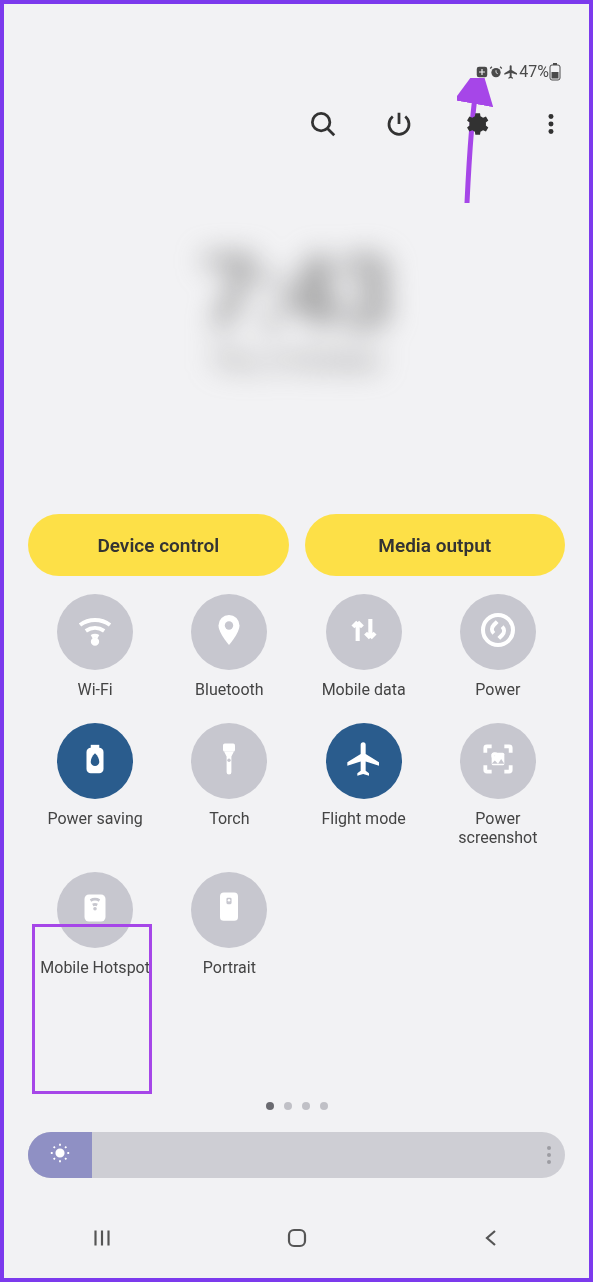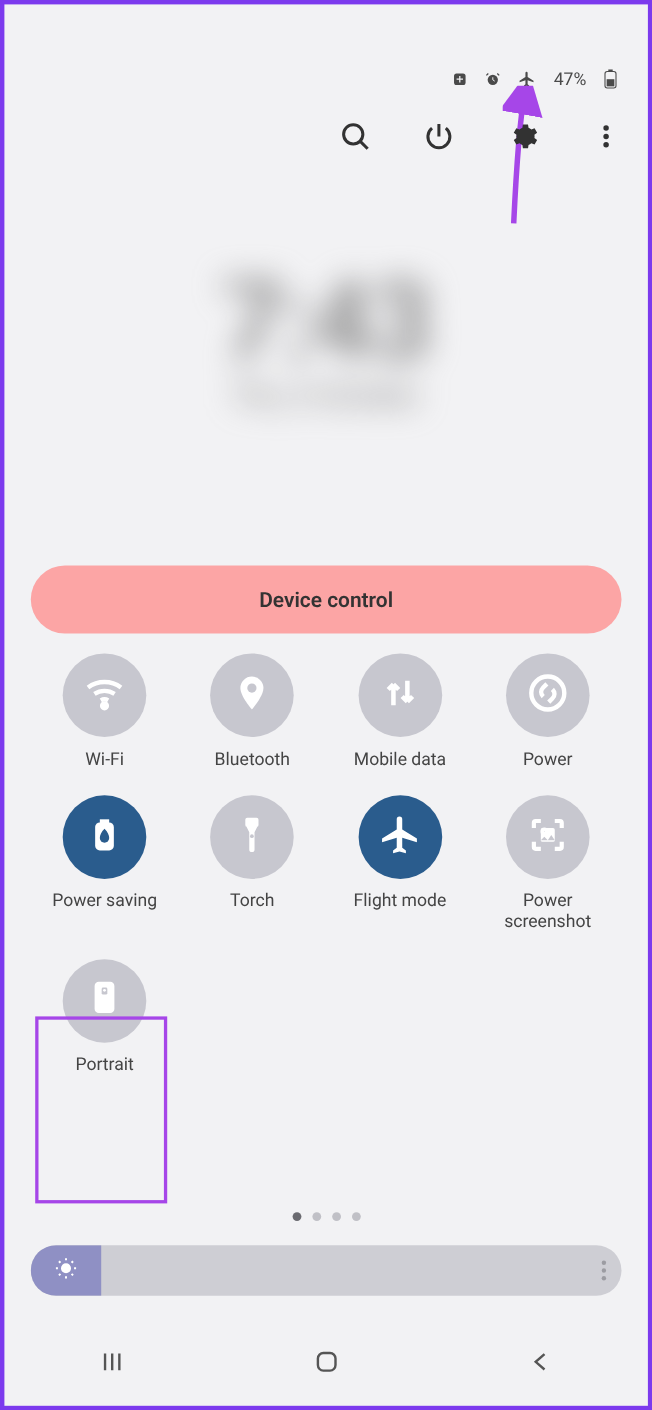--- a/index.html
+++ b/index.html
@@ -1,35 +1,35 @@
 <!DOCTYPE html>
 <html><head>
 <meta charset="utf-8">
 <style>
   * { margin:0; padding:0; box-sizing:border-box; font-family:-apple-system, Roboto, "Segoe UI", Arial, sans-serif; }
   html,body { width:593px; height:1282px; }
   body { background:#fff; }
   .frame { width:593px; height:1282px; border:4px solid #7c3aed; background:#f2f2f4; position:relative; overflow:hidden; }
 
   
-  .status { position:absolute; top:58px; right:28px; display:flex; align-items:center; gap:16px; color:#4a4a4a; font-size:16px; }
+  .status { position:absolute; top:58px; right:28px; display:flex; align-items:center; gap:0; color:#4a4a4a; font-size:16px; }
   .status svg { display:block; }
 
   
   .action-row { position:absolute; top:100px; right:18px; display:flex; align-items:center; gap:36px; }
   .action-btn { width:40px; height:40px; display:flex; align-items:center; justify-content:center; color:#323232; }
 
   
   .clock-wrap { position:absolute; top:230px; left:0; right:0; display:flex; flex-direction:column; align-items:center; filter:blur(14px); color:#8a8a8a; }
   .clock-time { font-size:100px; font-weight:600; letter-spacing:-2px; }
   .clock-date { font-size:26px; font-weight:500; margin-top:-6px; }
 
   
   .pill-row { position:absolute; top:510px; left:24px; right:24px; display:flex; gap:16px; }
-  .pill { flex:1; background:#fca5a5; border-radius:40px; height:62px; display:flex; align-items:center; justify-content:center; font-size:19px; font-weight:600; color:#333; }
+  .pill { flex:1; background:#fde047; border-radius:40px; height:62px; display:flex; align-items:center; justify-content:center; font-size:19px; font-weight:600; color:#333; }
 
   
   .grid { position:absolute; top:590px; left:24px; right:24px; display:grid; grid-template-columns:repeat(4, 1fr); row-gap:24px; }
   .tile { display:flex; flex-direction:column; align-items:center; gap:10px; }
   .circle { width:76px; height:76px; border-radius:50%; display:flex; align-items:center; justify-content:center; }
   .circle.off { background:#c7c7cf; color:#fff; }
   .circle.on  { background:#2a5c8d; color:#fff; }
   .tile-label { font-size:16px; color:#444; text-align:center; line-height:1.2; width:110px; }
 
   
@@ -127,20 +127,23 @@
 
   <div class="clock-wrap">
     <div class="clock-time">7:43</div>
     <div class="clock-date">Thu, 6 October</div>
   </div>
 
   <div class="pill-row">
     <div class="pill">
       <span>Device control</span>
     </div>
+    <div class="pill">
+      <span>Media output</span>
+    </div>
   </div>
 
   <div class="grid">
 
     <div class="tile">
       <div class="circle off">
           <span>
         <svg width="40" height="40" viewBox="0 0 24 24" fill="none" stroke="#fff" stroke-width="2.4">
               <path d="M3 9a15 15 0 0118 0"></path>
               <path d="M6.5 12.5a10 10 0 0111 0"></path>
@@ -233,20 +236,32 @@
               <path d="M4 8V5a1 1 0 011-1h3M4 16v3a1 1 0 001 1h3M20 8V5a1 1 0 00-1-1h-3M20 16v3a1 1 0 01-1 1h-3"></path>
               <rect x="8" y="8" width="8" height="8" rx="1" fill="#fff" stroke="none"></rect>
               <circle cx="10" cy="10" r="1" fill="#c7c7cf"></circle>
               <path d="M8 15l2-2 2 2 2-3 2 3" fill="#c7c7cf" stroke="none"></path>
             </svg>
       </span>
         </div>
       <div class="tile-label">Power screenshot</div>
     </div>
 
+    <div class="tile">
+      <div class="circle off">
+          <span>
+        <svg width="36" height="36" viewBox="0 0 24 24" fill="#fff">
+              <rect x="5" y="3" width="14" height="18" rx="3"></rect>
+              <path d="M9 7a6 6 0 016 0M10.5 10a3.5 3.5 0 013 0" fill="none" stroke="#c7c7cf" stroke-width="1.8"></path>
+              <circle cx="12" cy="12.5" r="1.2" fill="#c7c7cf"></circle>
+            </svg>
+      </span>
+        </div>
+      <div class="tile-label">Mobile Hotspot</div>
+    </div>
 
     <div class="tile">
       <div class="circle off">
           <span>
         <svg width="32" height="36" viewBox="0 0 24 28" fill="#fff">
               <rect x="5" y="2" width="14" height="22" rx="3"></rect>
               <rect x="10" y="6" width="4" height="5" rx="1" fill="#c7c7cf"></rect>
               <circle cx="12" cy="8" r="1" fill="#fff"></circle>
             </svg>
       </span>

